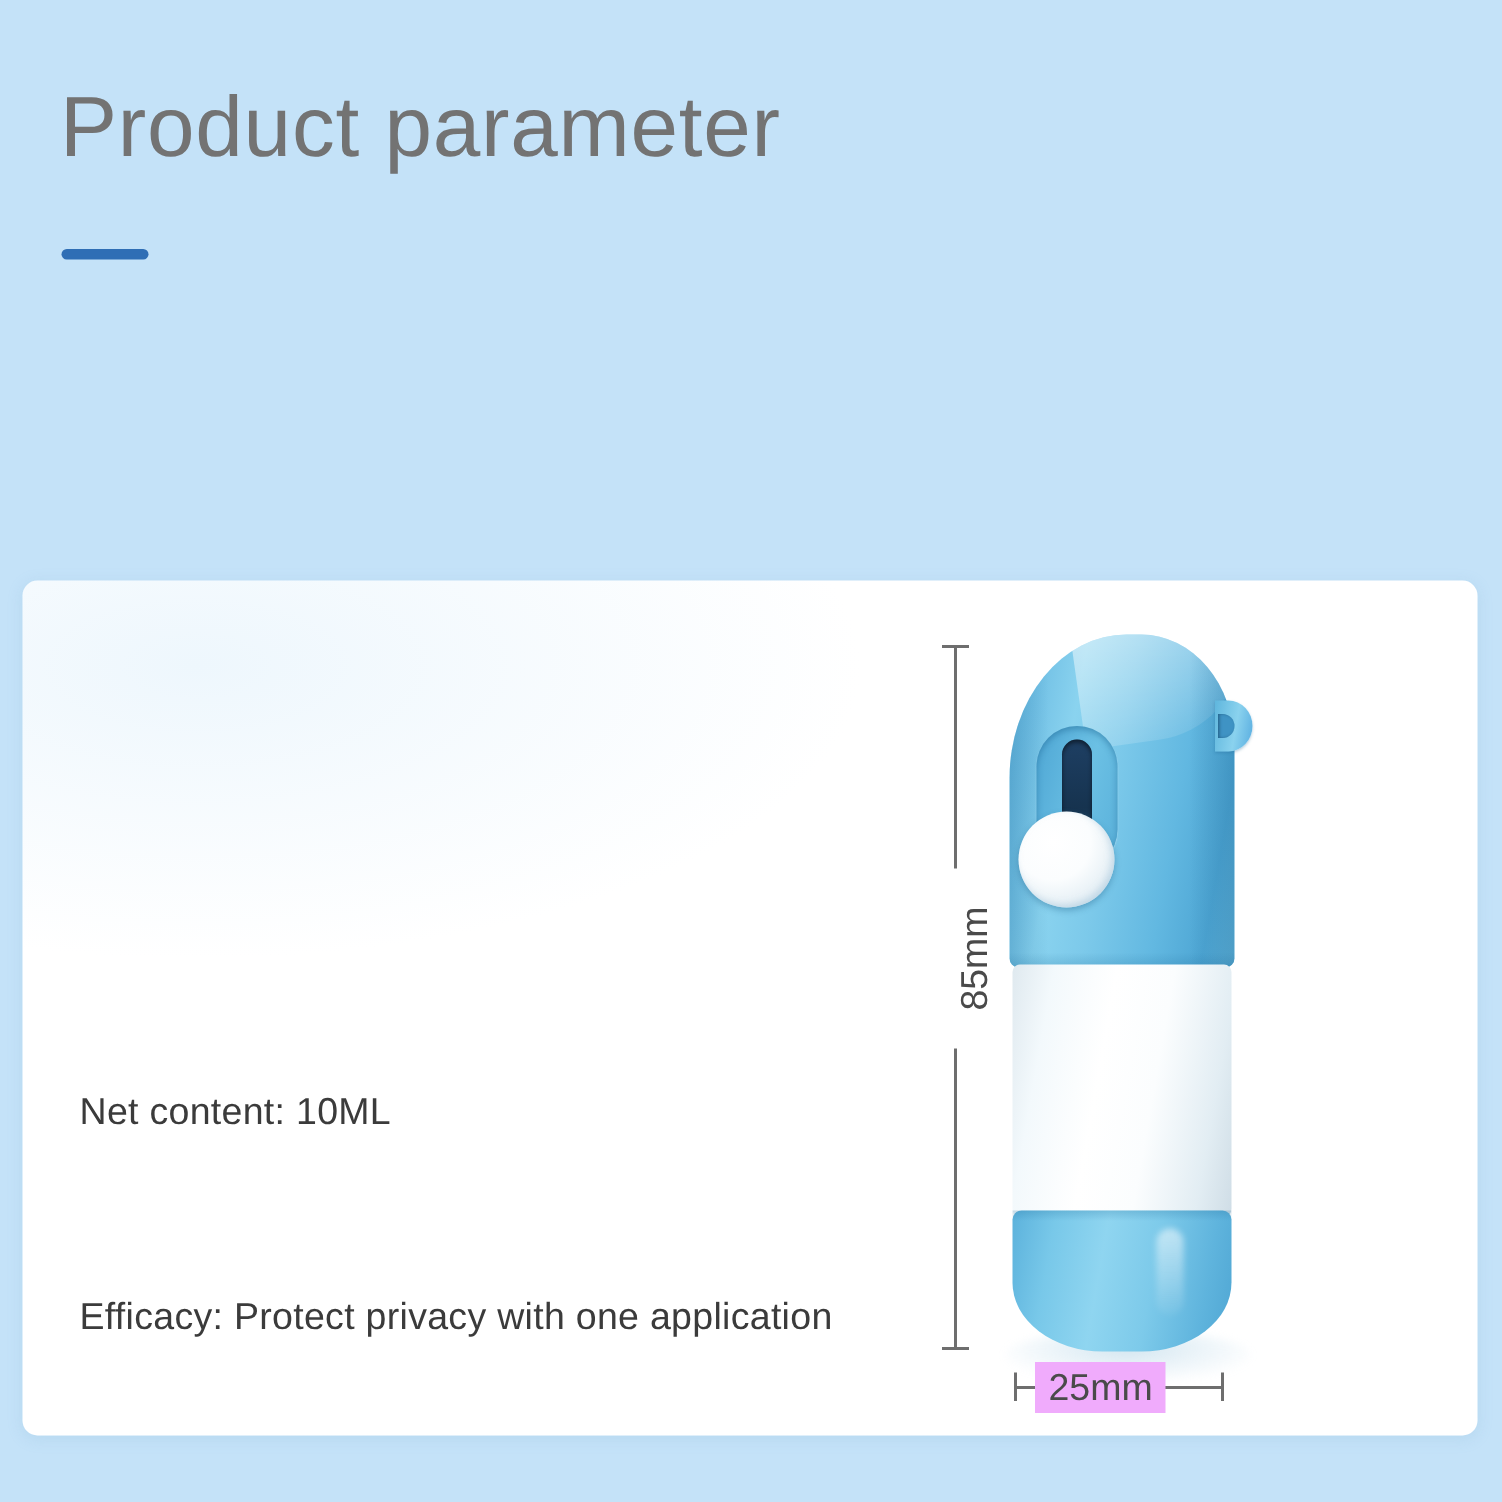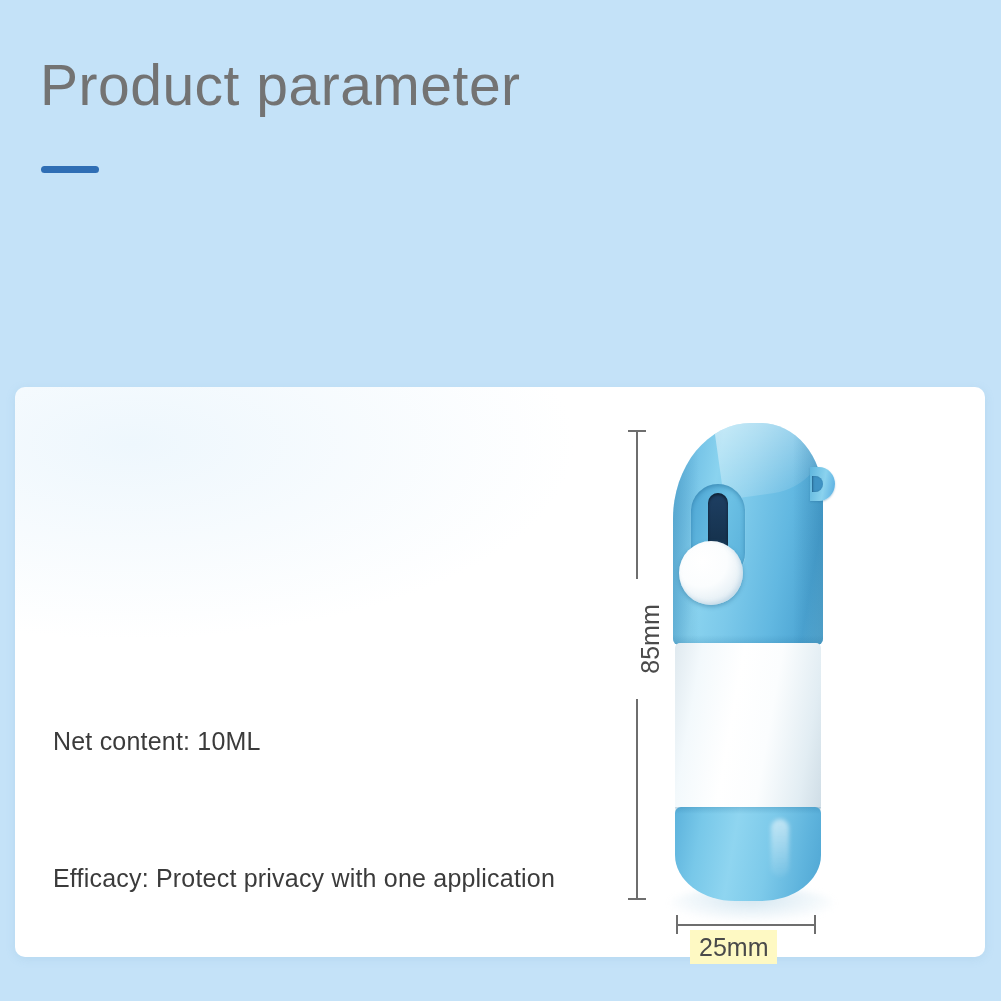--- a/index.html
+++ b/index.html
@@ -258,24 +258,23 @@
     background:#6e6e6e;
   }
   #dim-width-cap-left  { left:676px; }
   #dim-width-cap-right { left:814px; }
   #dim-width-label {
     position:absolute;
     left:690px; top:908px;
     padding:0 9px;
     font-size:25px;
     color:#4a4a4a;
-    background:#fef9c3;
+    background:#f0abfc;
     line-height:34px;
     white-space:nowrap;
-    margin-top:22px;
   }
 </style>
 </head>
 <body>
 
 <div id="page-title">Product parameter</div>
 
 <div id="title-underline"></div>
 
 <div id="spec-card">

